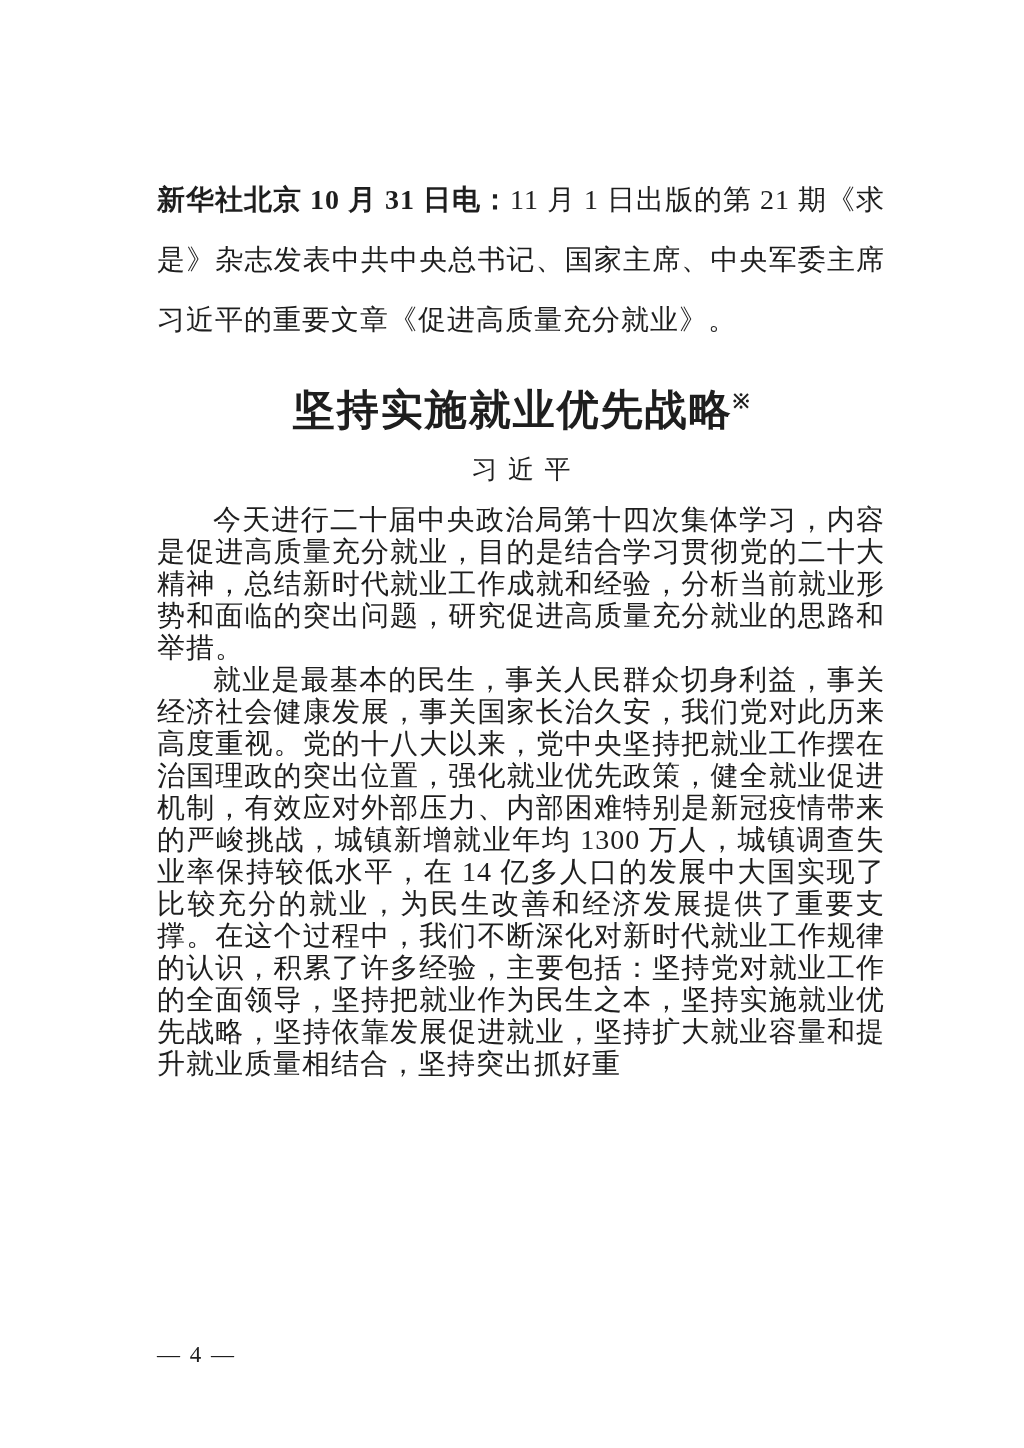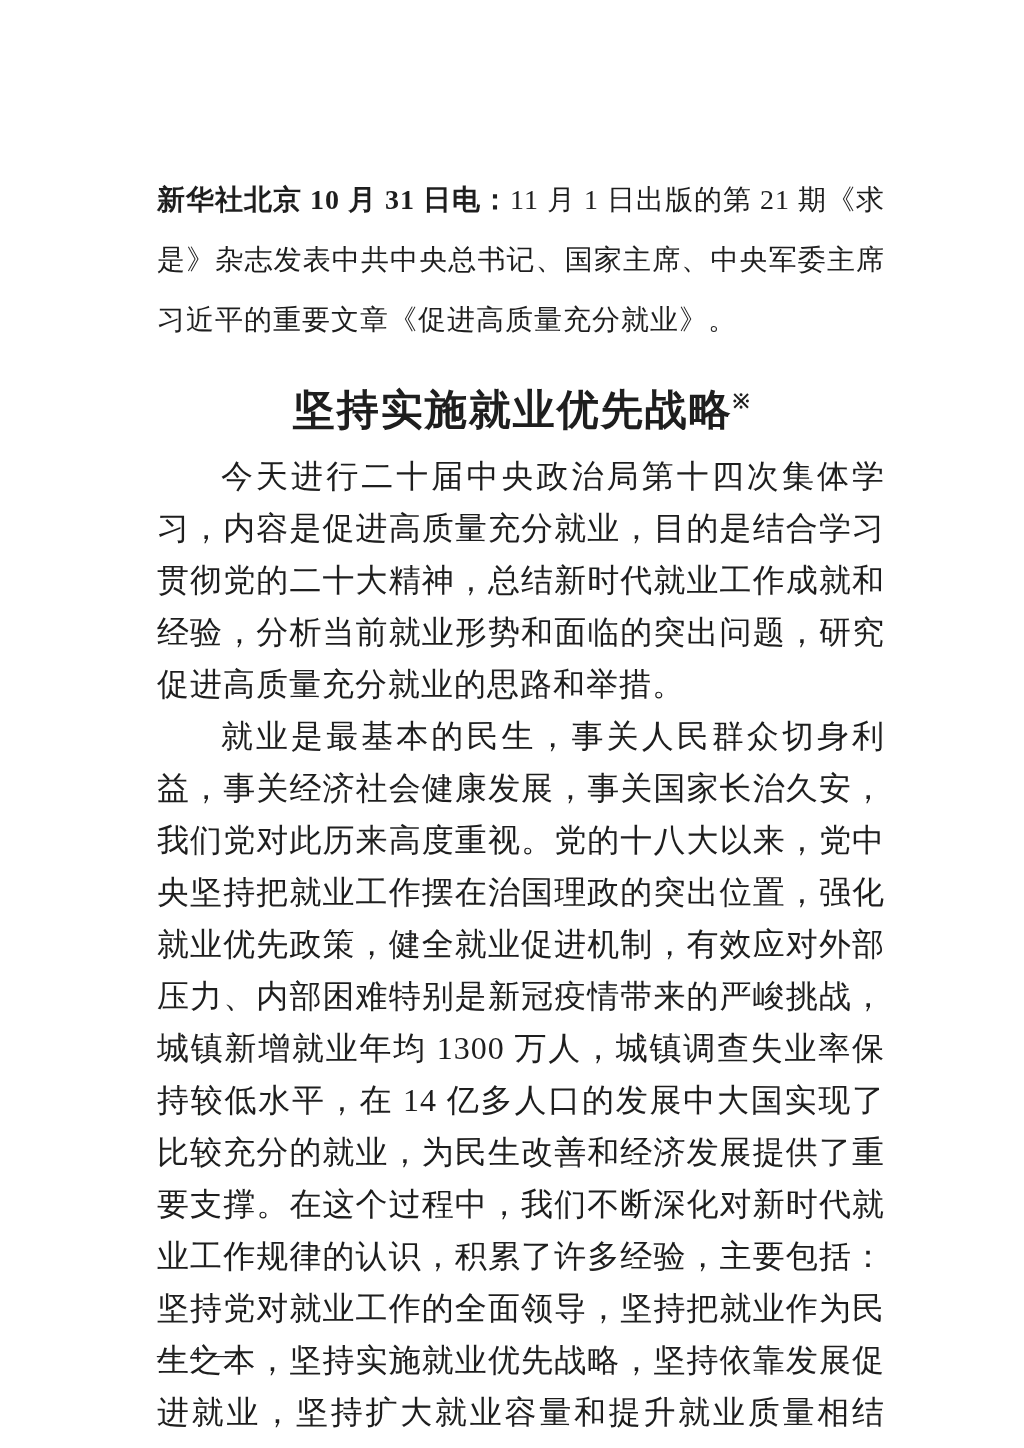--- a/index.html
+++ b/index.html
@@ -56,22 +56,22 @@
     line-height: 44px;
     letter-spacing: 0.4em;
     text-indent: 0.4em;
     font-weight: 400;
   }
   .bodytext {
     margin-top: 12px;
   }
   .bodytext p {
     margin: 0;
-    font-size: 32px;
-    line-height: 52px;
+    font-size: 28px;
+    line-height: 32px;
     text-align: justify;
     text-justify: inter-ideograph;
     text-indent: 2em;
     letter-spacing: 1px;
   }
   .footer {
     position: absolute;
     left: 157px;
     top: 1334px;
     font-size: 23px;
@@ -82,20 +82,21 @@
 </head>
 <body>
 
 <div class="page">
   <div class="content">
 
     <p class="lead"><b>新华社北京 10 月 31 日电：</b><span>11 月 1 日出版的第 21 期《求是》杂志发表中共中央总书记、国家主席、中央军委主席习近平的重要文章《促进高质量充分就业》。</span></p>
 
     <h1 class="title"><span>坚持实施就业优先战略</span><sup>※</sup></h1>
 
+    <div class="author">习近平</div>
 
     <div class="bodytext">
       <p>今天进行二十届中央政治局第十四次集体学习，内容是促进高质量充分就业，目的是结合学习贯彻党的二十大精神，总结新时代就业工作成就和经验，分析当前就业形势和面临的突出问题，研究促进高质量充分就业的思路和举措。</p>
       <p>就业是最基本的民生，事关人民群众切身利益，事关经济社会健康发展，事关国家长治久安，我们党对此历来高度重视。党的十八大以来，党中央坚持把就业工作摆在治国理政的突出位置，强化就业优先政策，健全就业促进机制，有效应对外部压力、内部困难特别是新冠疫情带来的严峻挑战，城镇新增就业年均 1300 万人，城镇调查失业率保持较低水平，在 14 亿多人口的发展中大国实现了比较充分的就业，为民生改善和经济发展提供了重要支撑。在这个过程中，我们不断深化对新时代就业工作规律的认识，积累了许多经验，主要包括：坚持党对就业工作的全面领导，坚持把就业作为民生之本，坚持实施就业优先战略，坚持依靠发展促进就业，坚持扩大就业容量和提升就业质量相结合，坚持突出抓好重</p>
     </div>
 
   </div>
 
   <div class="footer">— 4 —</div>
 </div>

